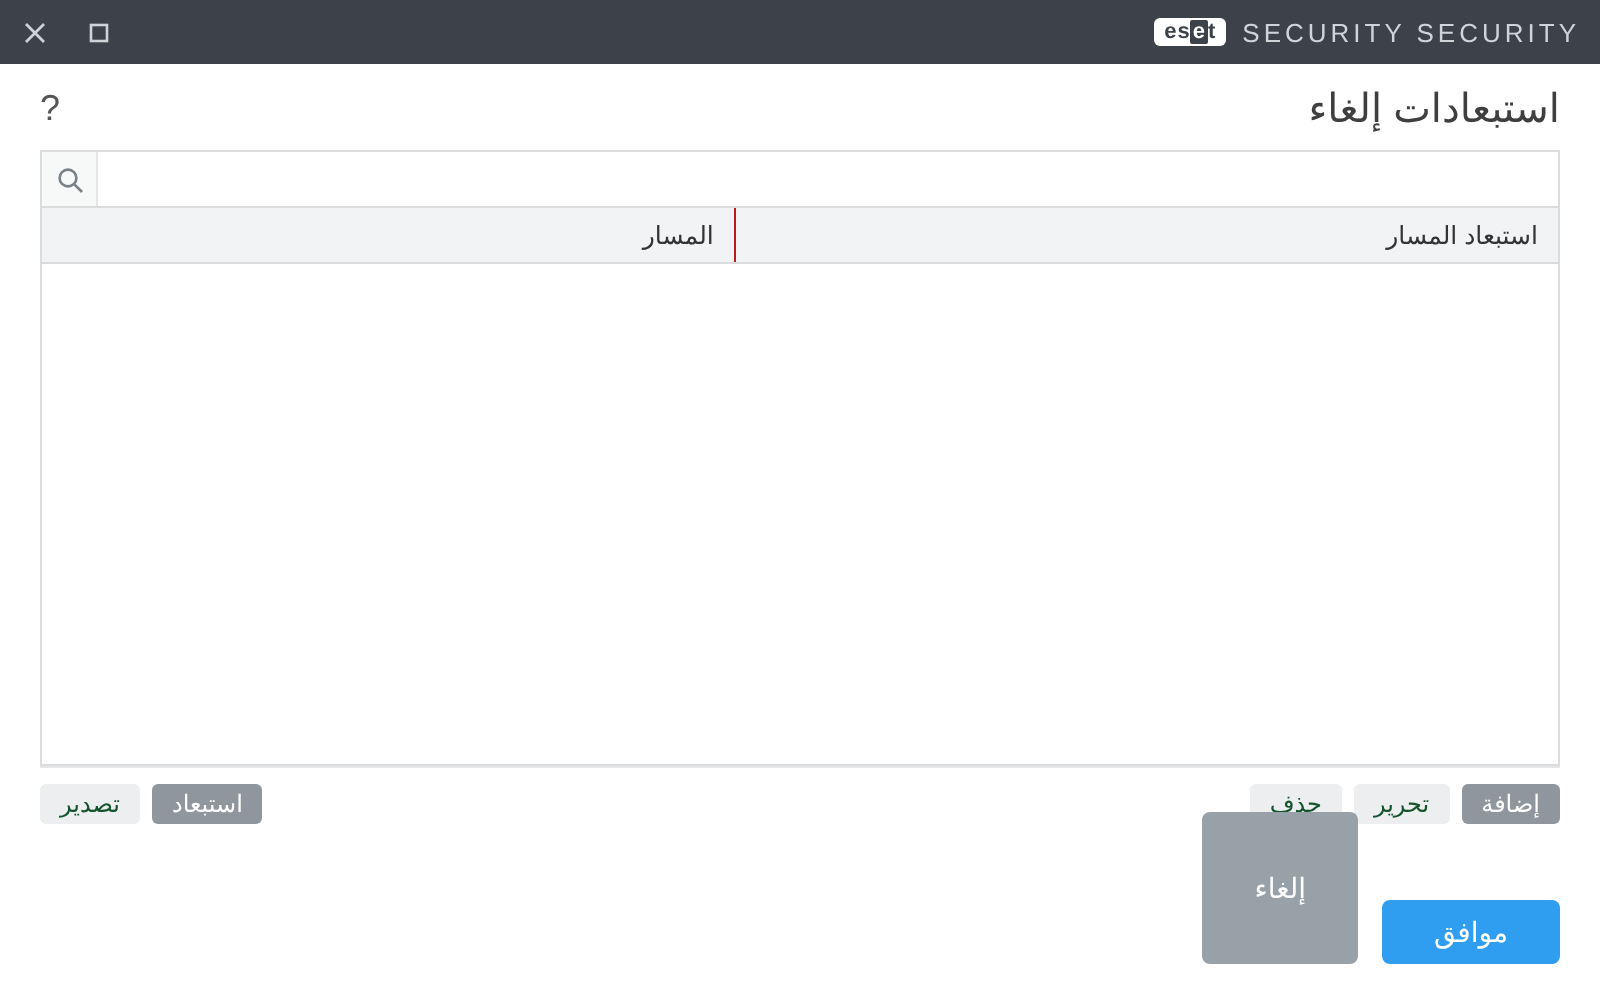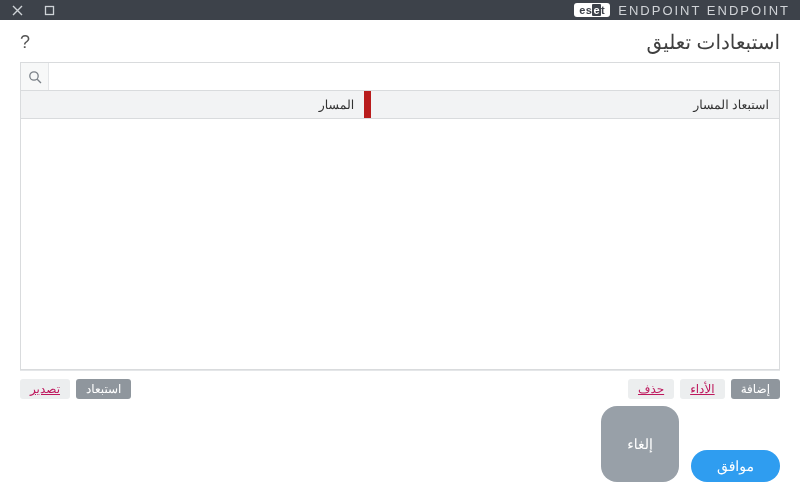--- a/index.html
+++ b/index.html
@@ -1,19 +1,19 @@
 <!DOCTYPE html>
 <html dir="rtl" lang="ar"><head>
 <meta charset="utf-8">
 <style>
   * { box-sizing: border-box; margin: 0; padding: 0; }
   html, body { width: 800px; height: 500px; font-family: "Segoe UI", Tahoma, sans-serif; overflow: hidden; background: #fff; }
   
   .titlebar {
-    height: 20px;
+    height: 32px;
     background: #3d424a;
     display: flex;
     align-items: center;
     padding: 0 10px;
     direction: ltr;
   }
   .win-controls { display: flex; gap: 18px; align-items: center; }
   .win-btn { width: 14px; height: 14px; display:flex; align-items:center; justify-content:center; cursor:pointer; }
   .win-btn svg { display:block; }
   .brand { margin-left: auto; display:flex; align-items:center; gap:8px; color:#d0d3d7; font-size:13px; letter-spacing:2px; font-weight:300; }
@@ -45,49 +45,49 @@
   }
 
   .table-wrap { border:1px solid #d9dbdd; border-top:none; }
   .thead {
     display:flex; background:#f2f3f4; border-bottom:1px solid #d9dbdd;
     font-size:12.5px; color:#333;
   }
   .th {
     padding:6px 10px; text-align:right;
   }
-  .th-path { flex:1.2; border-left:7px solid #b91c1c; }
+  .th-path { flex:1.2; border-left:1px solid #b91c1c; }
   .th-comment { flex:1; }
 
   .tbody {
     height:250px; background:#fff;
   }
 
   .row-actions {
     display:flex; gap:6px; padding:8px 0 4px 0;
     border-top:1px solid #e4e6e8; margin-top:0;
   }
   .row-actions .left { display:flex; gap:6px; }
   .row-actions .right { display:flex; gap:6px; margin-right:auto; }
 
   .mini-btn {
     font-size:12px; padding:3px 10px; border:none; border-radius:3px;
     cursor:pointer; color:#fff; background:#8f969d;
   }
   .mini-btn[disabled] {
-    background:#eceeef; color:#be185d; cursor:default;text-decoration:underline;
+    background:#eceeef; color:#14532d; cursor:default;
   }
 
   .footer {
     position:absolute; bottom:0; right:0; left:0;
     padding:14px 20px 18px 20px; display:flex; gap:12px;
     direction:rtl;
   }
   .btn {
-    font-size:14px; padding:8px 26px; border:none; border-radius:16px; cursor:pointer;
+    font-size:14px; padding:8px 26px; border:none; border-radius:4px; cursor:pointer;
   }
   .btn-primary { background:#2f9df0; color:#fff;margin-top:44px; }
   .btn-secondary { background:#98a0a8; color:#fff; }
 </style>
 </head>
 <body>
 
 <div class="titlebar">
   <div class="win-controls">
     <div class="win-btn">
@@ -96,26 +96,26 @@
         </svg>
     </div>
     <div class="win-btn">
       <svg width="11" height="11" viewBox="0 0 11 11">
           <rect x="1.5" y="1.5" width="8" height="8" stroke="#cfd3d7" stroke-width="1.3" fill="none"></rect>
         </svg>
     </div>
   </div>
   <div class="brand">
     <span class="brand-badge">es<span class="e2">e</span>t</span>
-    <span>ENDPOINT ENDPOINT</span>
+    <span>SECURITY SECURITY</span>
   </div>
 </div>
 
 <div class="header">
-  <div class="page-title">استبعادات تعليق</div>
+  <div class="page-title">استبعادات إلغاء</div>
   <div class="help-icon">?</div>
 </div>
 
 <div class="content">
   <div class="search-row">
     <input class="search-input" type="text" placeholder="" style="">
     <div class="search-icon-cell">
       <svg width="14" height="14" viewBox="0 0 14 14">
           <circle cx="6" cy="6" r="4.2" stroke="#7a8087" stroke-width="1.3" fill="none"></circle>
           <line x1="9.2" y1="9.2" x2="13" y2="13" stroke="#7a8087" stroke-width="1.3"></line>
@@ -127,21 +127,21 @@
     <div class="thead">
       <div class="th th-path">استبعاد المسار</div>
       <div class="th th-comment">المسار</div>
     </div>
     <div class="tbody"></div>
   </div>
 
   <div class="row-actions">
     <div class="left">
       <button class="mini-btn">إضافة</button>
-      <button class="mini-btn" disabled="">الأداء</button>
+      <button class="mini-btn" disabled="">تحرير</button>
       <button class="mini-btn" disabled="">حذف</button>
     </div>
     <div class="right">
       <button class="mini-btn">استبعاد</button>
       <button class="mini-btn" disabled="">تصدير</button>
     </div>
   </div>
 </div>
 
 <div class="footer">

